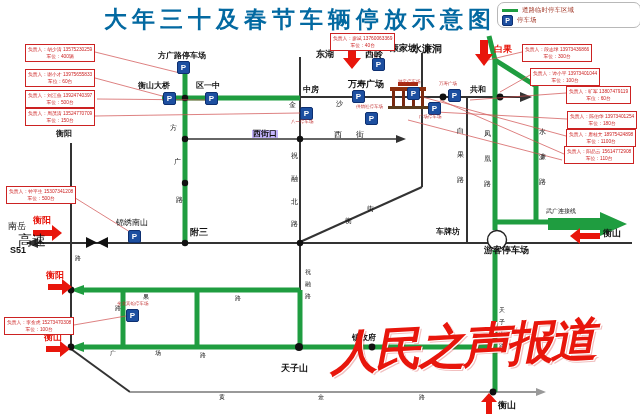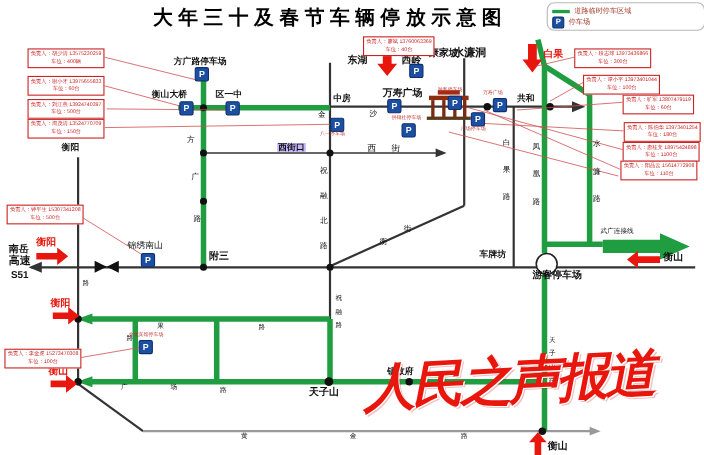--- a/index.html
+++ b/index.html
@@ -1,19 +1,19 @@
 <!DOCTYPE html>
 <html><head>
 <meta charset="utf-8">
 <style>
   html,body{margin:0;padding:0;background:#fff;}
   #stage{position:relative;width:640px;height:414px;background:#fff;overflow:hidden;
          font-family:"Liberation Sans","DejaVu Sans",sans-serif;}
   #title{position:absolute;left:0;top:4px;width:600px;text-align:center;
-         font-size:18px;font-weight:bold;letter-spacing:5px;color:#000000;}
+         font-size:23px;font-weight:bold;letter-spacing:5px;color:#0369a1;}
   #legend{position:absolute;left:497px;top:2px;width:134px;border:1px solid #b8b8b8;
           border-radius:7px;padding:2px 4px;background:#fff;}
   .leg-row{display:flex;align-items:center;gap:4px;height:10px;}
   .leg-line{width:16px;height:3px;background:#1f9d40;}
   .leg-text{font-size:6.5px;color:#a33a2a;white-space:nowrap;}
   .p-icon{position:absolute;width:11px;height:11px;background:#1d4fa0;border:1px solid #0d2f70;
           border-radius:2px;color:#fff;font-size:8px;font-weight:bold;line-height:11px;
           text-align:center;}
   .p-label{position:absolute;font-size:4.5px;color:#c03030;white-space:nowrap;}
   .lbl{position:absolute;font-size:7px;color:#111;white-space:nowrap;line-height:1;}
@@ -217,27 +217,27 @@
       <div class="lbl" style="left: 494px; top: 45px; font-size: 9px; font-weight: bold; color: rgb(232, 22, 12);">白果</div>
       <div class="lbl" style="left: 348px; top: 80px; font-size: 9px; font-weight: bold;">万寿广场</div>
       <div class="lbl" style="left: 470px; top: 86px; font-size: 8px; font-weight: bold;">共和</div>
       <div class="lbl" style="left: 252px; top: 130px; font-size: 8px; font-weight: bold; background: #c4b5fd; padding: 0px 1px; z-index: 2;">西街口</div>
       <div class="lbl" style="left: 334px; top: 131px; font-size: 8px;">西</div>
       <div class="lbl" style="left: 356px; top: 131px; font-size: 8px;">街</div>
       <div class="lbl" style="left: 190px; top: 228px; font-size: 9px; font-weight: bold;">附三</div>
       <div class="lbl" style="left: 116px; top: 219px; font-size: 8px; font-weight: normal;">锦绣南山</div>
       <div class="lbl" style="left: 436px; top: 228px; font-size: 8px; font-weight: bold;">车牌坊</div>
       <div class="lbl" style="left: 484px; top: 246px; font-size: 9px; font-weight: bold;">游客停车场</div>
-      <div class="lbl" style="left: 281px; top: 352px; font-size: 9px; font-weight: bold;">天子山</div>
+      <div class="lbl" style="left: 281px; top: 364px; font-size: 9px; font-weight: bold;">天子山</div>
       <div class="lbl" style="left: 352px; top: 334px; font-size: 8px; font-weight: bold;">镇政府</div>
       <div class="lbl" style="left: 603px; top: 229px; font-size: 9px; font-weight: bold;">衡山</div>
       <div class="lbl" style="left: 498px; top: 401px; font-size: 9px; font-weight: bold;">衡山</div>
       <div class="lbl" style="left: 33px; top: 216px; font-size: 9px; font-weight: bold; color: rgb(232, 22, 12);">衡阳</div>
-      <div class="lbl" style="left: 8px; top: 222px; font-size: 9px; font-weight: bold; text-align: right;">南岳</div>
-      <div class="lbl" style="left: 8px; top: 233px; font-size: 10px; font-weight: bold;">高速</div>
+      <div class="lbl" style="left: 8px; top: 222px; font-size: 9px; font-weight: normal; text-align: right;">南岳</div>
+      <div class="lbl" style="left: 18px; top: 233px; font-size: 14px; font-weight: normal;">高速</div>
       <div class="lbl" style="left: 10px; top: 246px; font-size: 9px; font-weight: bold;">S51</div>
       <div class="lbl" style="left: 46px; top: 271px; font-size: 9px; font-weight: bold; color: rgb(232, 22, 12);">衡阳</div>
       <div class="lbl" style="left: 44px; top: 333px; font-size: 9px; font-weight: bold; color: rgb(232, 22, 12);">衡山</div>
       <div class="lbl" style="left: 56px; top: 130px; font-size: 8px; font-weight: bold;">衡阳</div>
       <div class="lbl" style="left: 546px; top: 208px; font-size: 6px;">武广连接线</div>
       <div class="lbl" style="left: 289px; top: 101px; font-size: 7px;">金</div>
       <div class="lbl" style="left: 336px; top: 100px; font-size: 7px;">沙</div>
       <div class="lbl" style="left: 170px; top: 124px; font-size: 7px;">方</div>
       <div class="lbl" style="left: 174px; top: 158px; font-size: 7px;">广</div>
       <div class="lbl" style="left: 176px; top: 196px; font-size: 7px;">路</div>

